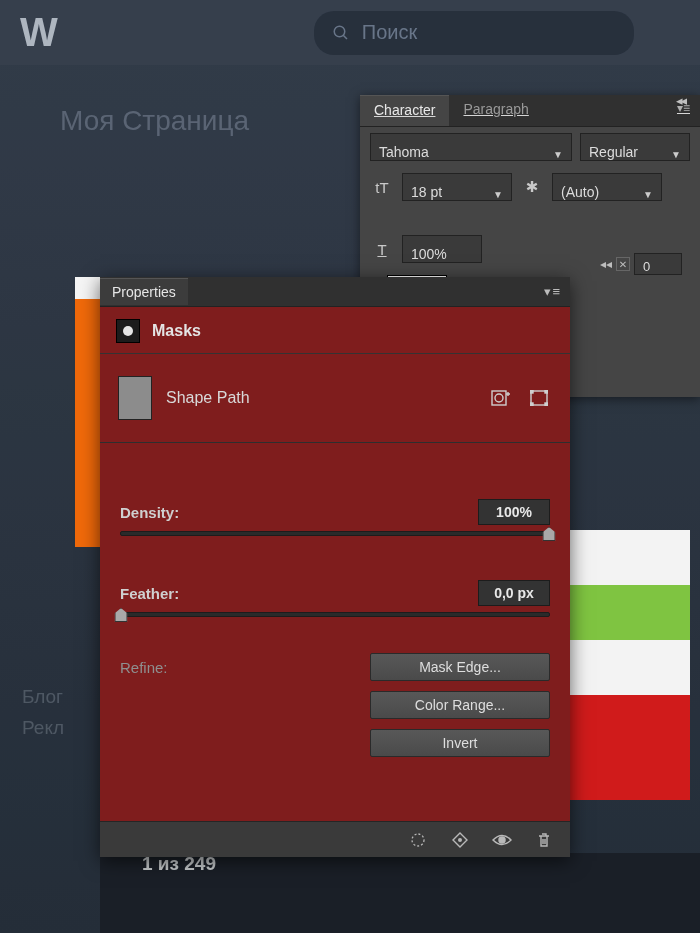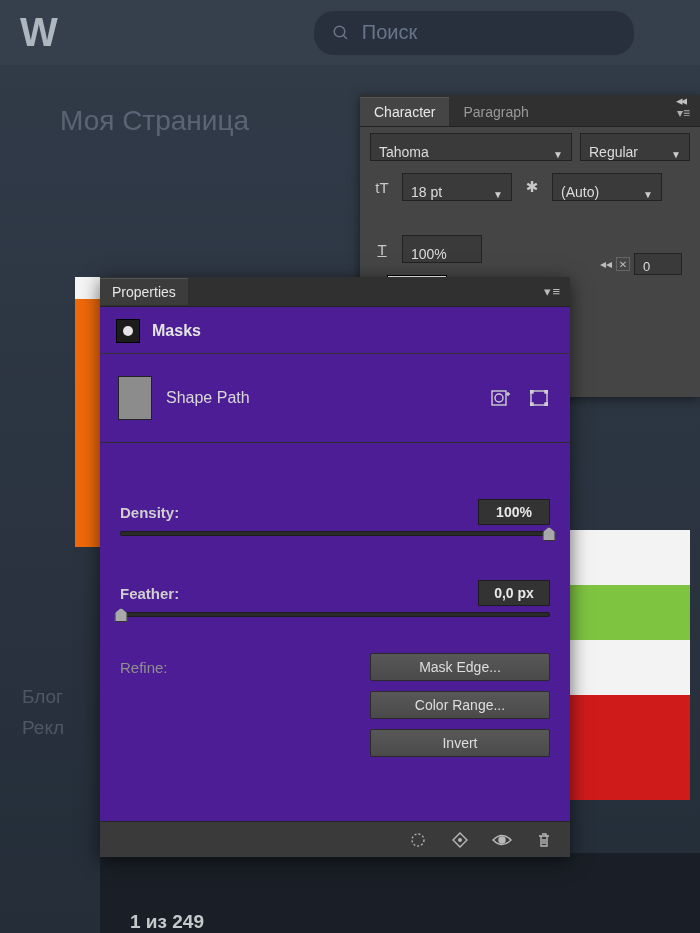--- a/index.html
+++ b/index.html
@@ -6,53 +6,53 @@
   body { width: 700px; height: 933px; background: #2a3542; overflow: hidden; position: relative; }
 
   
   .vk-bg { position: absolute; inset: 0; background: linear-gradient(180deg, #3b4656 0%, #2a3542 100%); filter: brightness(0.85); }
   .vk-header { height: 65px; background: #3f4a5a; display: flex; align-items: center; padding: 0 20px; gap: 260px; }
   .vk-logo { color: #cdd6e2; font-size: 40px; font-weight: bold; letter-spacing: -4px; }
   .vk-search { background: #2e3847; border-radius: 20px; height: 44px; width: 320px; display: flex; align-items: center; padding: 0 18px; color: #7a8aa0; font-size: 20px; gap: 12px; }
   .vk-search svg { width: 18px; height: 18px; }
   .vk-content { padding: 40px 60px; color: #6a7688; font-size: 28px; }
   .vk-sidebar-links { position: absolute; left: 22px; bottom: 190px; color: #5c6775; font-size: 19px; line-height: 1.6; }
-  .vk-bottom-bar { position: absolute; bottom: 0; left: 100px; right: 0; height: 80px; background: #1e252e; display: flex; align-items: flex-end; padding-left: 30px; }
+  .vk-bottom-bar { position: absolute; bottom: 0; left: 100px; right: 0; height: 80px; background: #1e252e; display: flex; align-items: flex-start; padding-left: 42px; }
   .vk-counter { color: #e8ecef; font-size: 19px; font-weight: bold; }
 
   
   .canvas-peek { position: absolute; left: 75px; top: 277px; width: 25px; height: 560px; }
   .canvas-peek .wh { background: #f5f5f5; height: 22px; }
   .canvas-peek .or { background: #f0690a; height: 248px; }
   .canvas-right { position: absolute; left: 570px; top: 530px; width: 120px; height: 270px; }
   .canvas-right .wh { background: #f3f3f3; height: 55px; }
   .canvas-right .gr { background: #7fc441; height: 55px; }
   .canvas-right .wh2 { background: #f3f3f3; height: 55px; }
   .canvas-right .rd { background: #d01b1b; height: 105px; }
 
   
   .ps-char-panel { position: absolute; left: 360px; top: 95px; width: 340px; background: #454545; color: #d6d6d6; font-size: 14px; box-shadow: 0 2px 10px rgba(0,0,0,.5); }
   .ps-char-collapse { position: absolute; top: -2px; right: 15px; color: #c0c0c0; font-size: 13px; letter-spacing: -2px; }
-  .ps-char-tabs { display: flex; background: #303030; height: 32px; align-items: flex-end; border-bottom: 1px solid #222; }
+  .ps-char-tabs { display: flex; background: #303030; height: 32px; border-bottom: 1px solid #222; text-decoration: underline; }
   .ps-char-tab { padding: 6px 14px 6px; color: #999; font-size: 14px; }
   .ps-char-tab.active { background: #454545; color: #e8e8e8; border-top: 1px solid #555; }
   .ps-char-menu { margin-left: auto; padding: 6px 10px; color: #b0b0b0; font-size: 12px; }
   .ps-row { display: flex; align-items: center; padding: 6px 10px; gap: 8px; }
   .ps-dd { background: #3a3a3a; border: 1px solid #222; height: 28px; display: flex; align-items: flex-end; padding: 0 8px; color: #dcdcdc; flex: 1; position: relative; font-size: 14px; }
   .ps-dd.small { flex: 0 0 110px; }
   .ps-dd .chev { margin-left: auto; font-size: 10px; color: #ccc; }
   .ps-icon { width: 24px; display: inline-flex; justify-content: center; font-size: 15px; color: #c9c9c9; }
   .ps-minitabs { position: absolute; right: 18px; top: 158px; display: flex; gap: 4px; color: #bdbdbd; font-size: 12px; align-items: center; }
   .ps-mini-x { border: 1px solid #666; width: 14px; height: 14px; display: inline-flex; align-items: center; justify-content: center; font-size: 10px; }
   .ps-typebtns { display: flex; gap: 10px; padding: 4px 10px; font-size: 16px; color: #d0d0d0; align-items: center; }
   .ps-tb { width: 22px; text-align: center; }
   .ps-whitebox { width: 60px; height: 20px; background: #fff; border: 1px solid #000; }
 
   
-  .ps-prop-panel { position: absolute; left: 100px; top: 277px; width: 470px; height: 580px; background: #4c1d95; color: #d6d6d6; box-shadow: 0 4px 18px rgba(0,0,0,.6); }
+  .ps-prop-panel { position: absolute; left: 100px; top: 277px; width: 470px; height: 580px; background: #7f1d1d; color: #d6d6d6; box-shadow: 0 4px 18px rgba(0,0,0,.6); }
   .ps-prop-header { background: #303030; height: 30px; display: flex; align-items: center; border-bottom: 1px solid #222; }
   .ps-prop-tab { background: #3c3c3c; padding: 5px 12px; color: #e6e6e6; font-size: 14px; border-top: 1px solid #555; }
   .ps-prop-menu { margin-left: auto; padding: 0 10px; color: #bcbcbc; font-size: 13px; display: flex; gap: 2px; align-items: center; }
   .ps-masks-row { display: flex; align-items: center; gap: 12px; padding: 12px 16px 10px; border-bottom: 1px solid #333; }
   .ps-mask-thumb { width: 24px; height: 24px; background: #1c1c1c; border: 1px solid #000; display: flex; align-items: center; justify-content: center; }
   .ps-mask-thumb .dot { width: 10px; height: 10px; background: #e5e5e5; border-radius: 50%; }
   .ps-mask-label { font-size: 16px; color: #e4e4e4; font-weight: bold; }
   .ps-shape-row { display: flex; align-items: center; gap: 14px; padding: 22px 18px; border-bottom: 1px solid #2e2e2e; }
   .ps-shape-thumb { width: 34px; height: 44px; background: #8c8c8c; border: 1px solid #222; }
   .ps-shape-label { font-size: 16px; color: #d9d9d9; }

